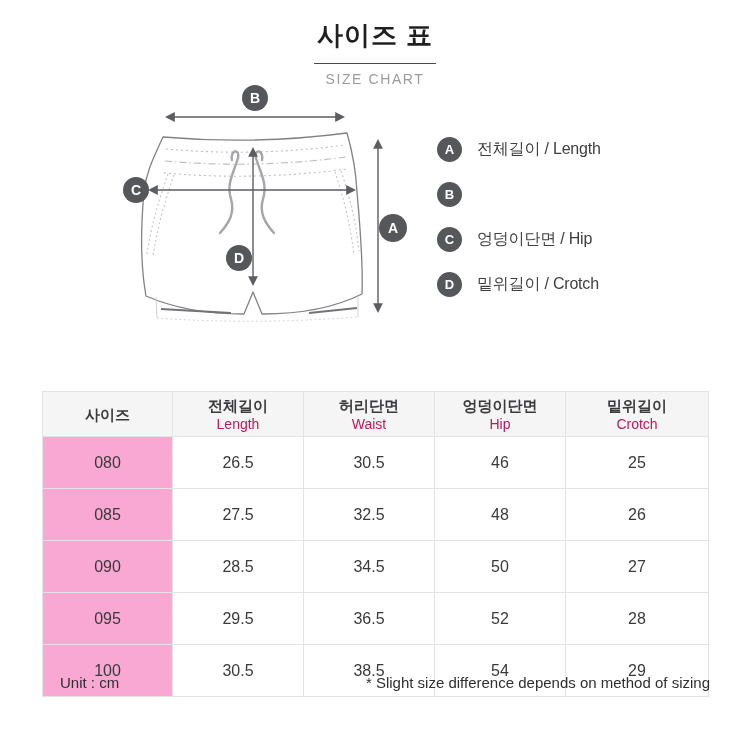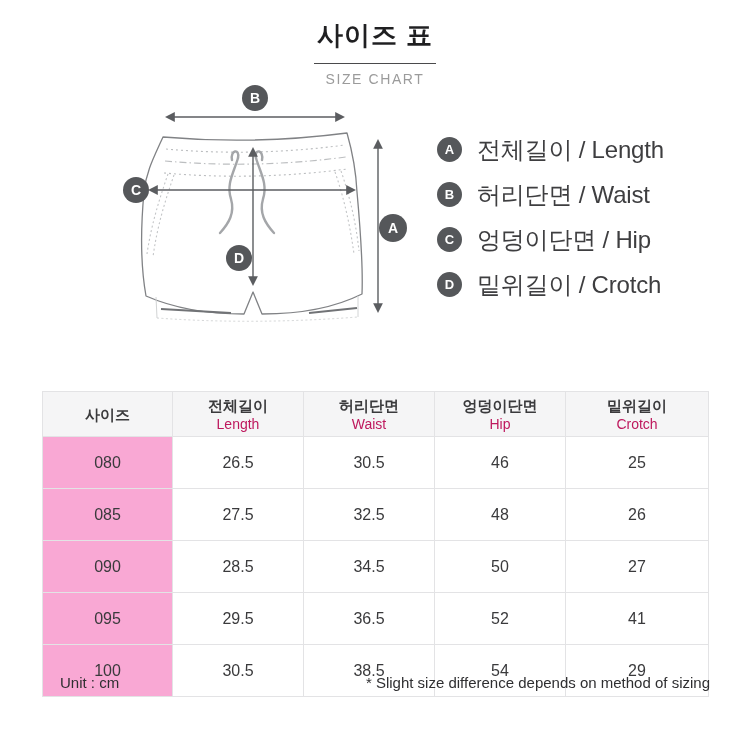--- a/index.html
+++ b/index.html
@@ -15,21 +15,21 @@
   
   .diagram-svg{position:absolute;left:105px;top:85px;width:330px;height:250px;}
   
   .legend{position:absolute;left:437px;top:127px;}
   .legend-item{display:flex;align-items:center;height:45px;}
   .legend-badge{
     width:25px;height:25px;border-radius:50%;background:#55575a;color:#ffffff;
     font-size:13px;font-weight:700;display:flex;align-items:center;justify-content:center;
     flex:0 0 25px;
   }
-  .legend-label{margin-left:15px;font-size:24px;color:#3e3e40;font-weight:500;letter-spacing:-0.2px;white-space:nowrap;}
+  .legend-label{margin-left:15px;font-size:16px;color:#3e3e40;font-weight:500;letter-spacing:-0.2px;white-space:nowrap;}
   
   .size-table{
     position:absolute;left:42px;top:391px;width:666px;border-collapse:collapse;
     table-layout:fixed;
   }
   .size-table td,.size-table th{
     border:1px solid #e3e3e5;text-align:center;vertical-align:middle;padding:0;
   }
   .size-table thead th{background:#f5f5f6;height:44px;font-weight:400;}
   .h-ko{font-size:15px;font-weight:600;color:#3a3a3c;line-height:19px;}
@@ -114,21 +114,20 @@
     </g>
   </svg>
 
   <div class="legend">
     <div class="legend-item">
       <span class="legend-badge">A</span>
       <span class="legend-label">전체길이 / Length</span>
     </div>
     <div class="legend-item">
       <span class="legend-badge">B</span>
-      <span class="legend-label">허리단면 / Waist</span>
     </div>
     <div class="legend-item">
       <span class="legend-badge">C</span>
       <span class="legend-label">엉덩이단면 / Hip</span>
     </div>
     <div class="legend-item">
       <span class="legend-badge">D</span>
       <span class="legend-label">밑위길이 / Crotch</span>
     </div>
   </div>
@@ -184,21 +183,21 @@
         <td>28.5</td>
         <td>34.5</td>
         <td>50</td>
         <td>27</td>
       </tr>
       <tr>
         <td class="size-col">095</td>
         <td>29.5</td>
         <td>36.5</td>
         <td>52</td>
-        <td>41</td>
+        <td>28</td>
       </tr>
       <tr>
         <td class="size-col">100</td>
         <td>30.5</td>
         <td>38.5</td>
         <td>54</td>
         <td>29</td>
       </tr>
     </tbody>
   </table>

